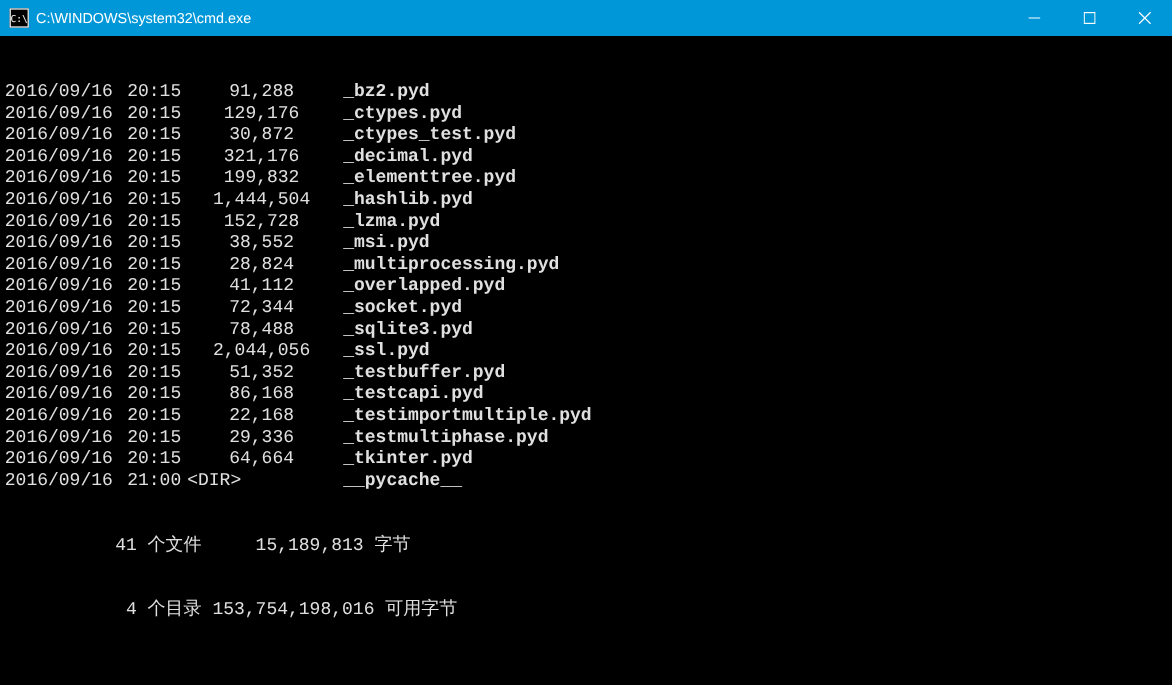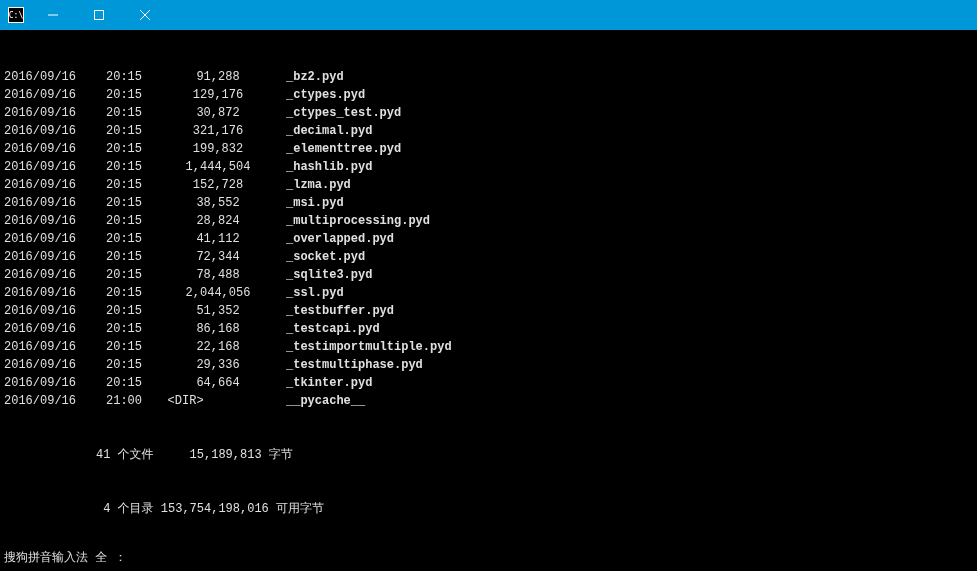--- a/index.html
+++ b/index.html
@@ -3,39 +3,40 @@
 <meta charset="utf-8">
 <style>
   * { margin: 0; padding: 0; box-sizing: border-box; }
   html, body { width: 977px; height: 571px; overflow: hidden; font-family: "NSimSun", "SimSun", "Courier New", monospace; }
   .window { width: 977px; height: 571px; display: flex; flex-direction: column; background: #000; }
   .titlebar { height: 30px; background: #0097d8; display: flex; align-items: center; color: #fff; font-family: "Segoe UI", sans-serif; font-size: 12px; }
   .titlebar-icon { width: 16px; height: 16px; margin: 0 6px 0 8px; background: #000; border: 1px solid #fff; display: flex; align-items: center; justify-content: center; font-size: 8px; font-family: monospace; }
   .titlebar-title { flex: 1; }
   .titlebar-buttons { display: flex; height: 100%; }
   .titlebar-btn { width: 46px; height: 100%; display: flex; align-items: center; justify-content: center; color: #fff; }
-  .terminal { flex: 1; background: #000; color: #e0e0e0; font-size: 12px; line-height: 18px; padding: 2px 4px; overflow: hidden; position: relative; white-space: pre; }
+  .terminal { flex: 1; background: #000; color: #e0e0e0; font-size: 15px; line-height: 18px; padding: 2px 4px; overflow: hidden; position: relative; white-space: pre; }
   .row { display: flex; }
   .col-date { width: 88px; }
   .col-time { width: 64px; text-align: left; padding-left: 14px;}
   .col-size { width: 130px; text-align: center; padding-right: 6px; }
   .col-name { flex: 1; font-weight: bold; }
   .summary { padding-left: 92px; }
   .ime { position: absolute; left: 4px; bottom: 4px; color: #e0e0e0; }
   svg { display: block; }
 </style>
 </head>
 <body>
 
 <div class="window">
 
   <div class="titlebar">
     <div class="titlebar-icon">
         <span>C:\</span>
       </div>
+    <div class="titlebar-title">C:\WINDOWS\system32\cmd.exe</div>
     <div class="titlebar-buttons">
       <div class="titlebar-btn">
         <svg width="10" height="10" viewBox="0 0 10 10">
             <line x1="0" y1="5" x2="10" y2="5" stroke="#fff" stroke-width="1"></line>
           </svg>
       </div>
       <div class="titlebar-btn">
         <svg width="10" height="10" viewBox="0 0 10 10">
             <rect x="0.5" y="0.5" width="9" height="9" fill="none" stroke="#fff" stroke-width="1"></rect>
           </svg>
@@ -51,16 +52,15 @@
 
   <div class="terminal">
     <div id="listing"><div class="row"><span class="col-date">2016/09/16</span><span class="col-time">20:15</span><span class="col-size">91,288</span><span class="col-name">_bz2.pyd</span></div><div class="row"><span class="col-date">2016/09/16</span><span class="col-time">20:15</span><span class="col-size">129,176</span><span class="col-name">_ctypes.pyd</span></div><div class="row"><span class="col-date">2016/09/16</span><span class="col-time">20:15</span><span class="col-size">30,872</span><span class="col-name">_ctypes_test.pyd</span></div><div class="row"><span class="col-date">2016/09/16</span><span class="col-time">20:15</span><span class="col-size">321,176</span><span class="col-name">_decimal.pyd</span></div><div class="row"><span class="col-date">2016/09/16</span><span class="col-time">20:15</span><span class="col-size">199,832</span><span class="col-name">_elementtree.pyd</span></div><div class="row"><span class="col-date">2016/09/16</span><span class="col-time">20:15</span><span class="col-size">1,444,504</span><span class="col-name">_hashlib.pyd</span></div><div class="row"><span class="col-date">2016/09/16</span><span class="col-time">20:15</span><span class="col-size">152,728</span><span class="col-name">_lzma.pyd</span></div><div class="row"><span class="col-date">2016/09/16</span><span class="col-time">20:15</span><span class="col-size">38,552</span><span class="col-name">_msi.pyd</span></div><div class="row"><span class="col-date">2016/09/16</span><span class="col-time">20:15</span><span class="col-size">28,824</span><span class="col-name">_multiprocessing.pyd</span></div><div class="row"><span class="col-date">2016/09/16</span><span class="col-time">20:15</span><span class="col-size">41,112</span><span class="col-name">_overlapped.pyd</span></div><div class="row"><span class="col-date">2016/09/16</span><span class="col-time">20:15</span><span class="col-size">72,344</span><span class="col-name">_socket.pyd</span></div><div class="row"><span class="col-date">2016/09/16</span><span class="col-time">20:15</span><span class="col-size">78,488</span><span class="col-name">_sqlite3.pyd</span></div><div class="row"><span class="col-date">2016/09/16</span><span class="col-time">20:15</span><span class="col-size">2,044,056</span><span class="col-name">_ssl.pyd</span></div><div class="row"><span class="col-date">2016/09/16</span><span class="col-time">20:15</span><span class="col-size">51,352</span><span class="col-name">_testbuffer.pyd</span></div><div class="row"><span class="col-date">2016/09/16</span><span class="col-time">20:15</span><span class="col-size">86,168</span><span class="col-name">_testcapi.pyd</span></div><div class="row"><span class="col-date">2016/09/16</span><span class="col-time">20:15</span><span class="col-size">22,168</span><span class="col-name">_testimportmultiple.pyd</span></div><div class="row"><span class="col-date">2016/09/16</span><span class="col-time">20:15</span><span class="col-size">29,336</span><span class="col-name">_testmultiphase.pyd</span></div><div class="row"><span class="col-date">2016/09/16</span><span class="col-time">20:15</span><span class="col-size">64,664</span><span class="col-name">_tkinter.pyd</span></div><div class="row"><span class="col-date">2016/09/16</span><span class="col-time">21:00</span><span class="col-size">&lt;DIR&gt;         </span><span class="col-name">__pycache__</span></div></div>
     <div class="summary">41 个文件     15,189,813 字节</div>
     <div class="summary"> 4 个目录 153,754,198,016 可用字节</div>
     <div>&nbsp;</div>
     
     
     
 
-    <div class="ime">搜狗拼音输入法 全 ：</div>
   </div>
 
 </div>
 
 </body></html>

